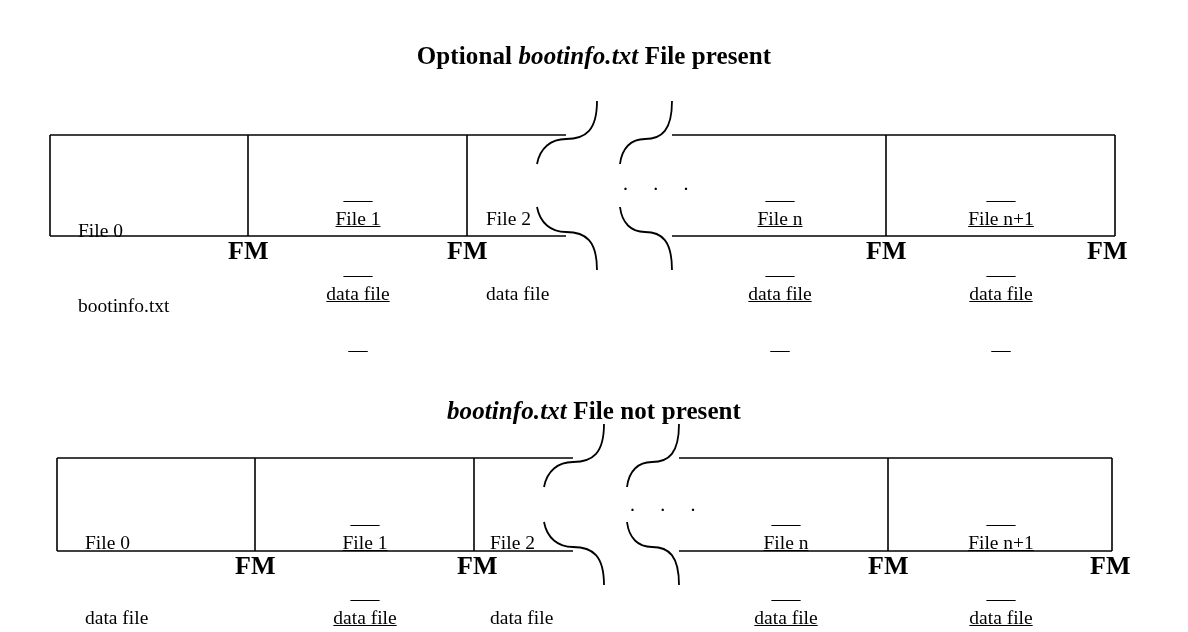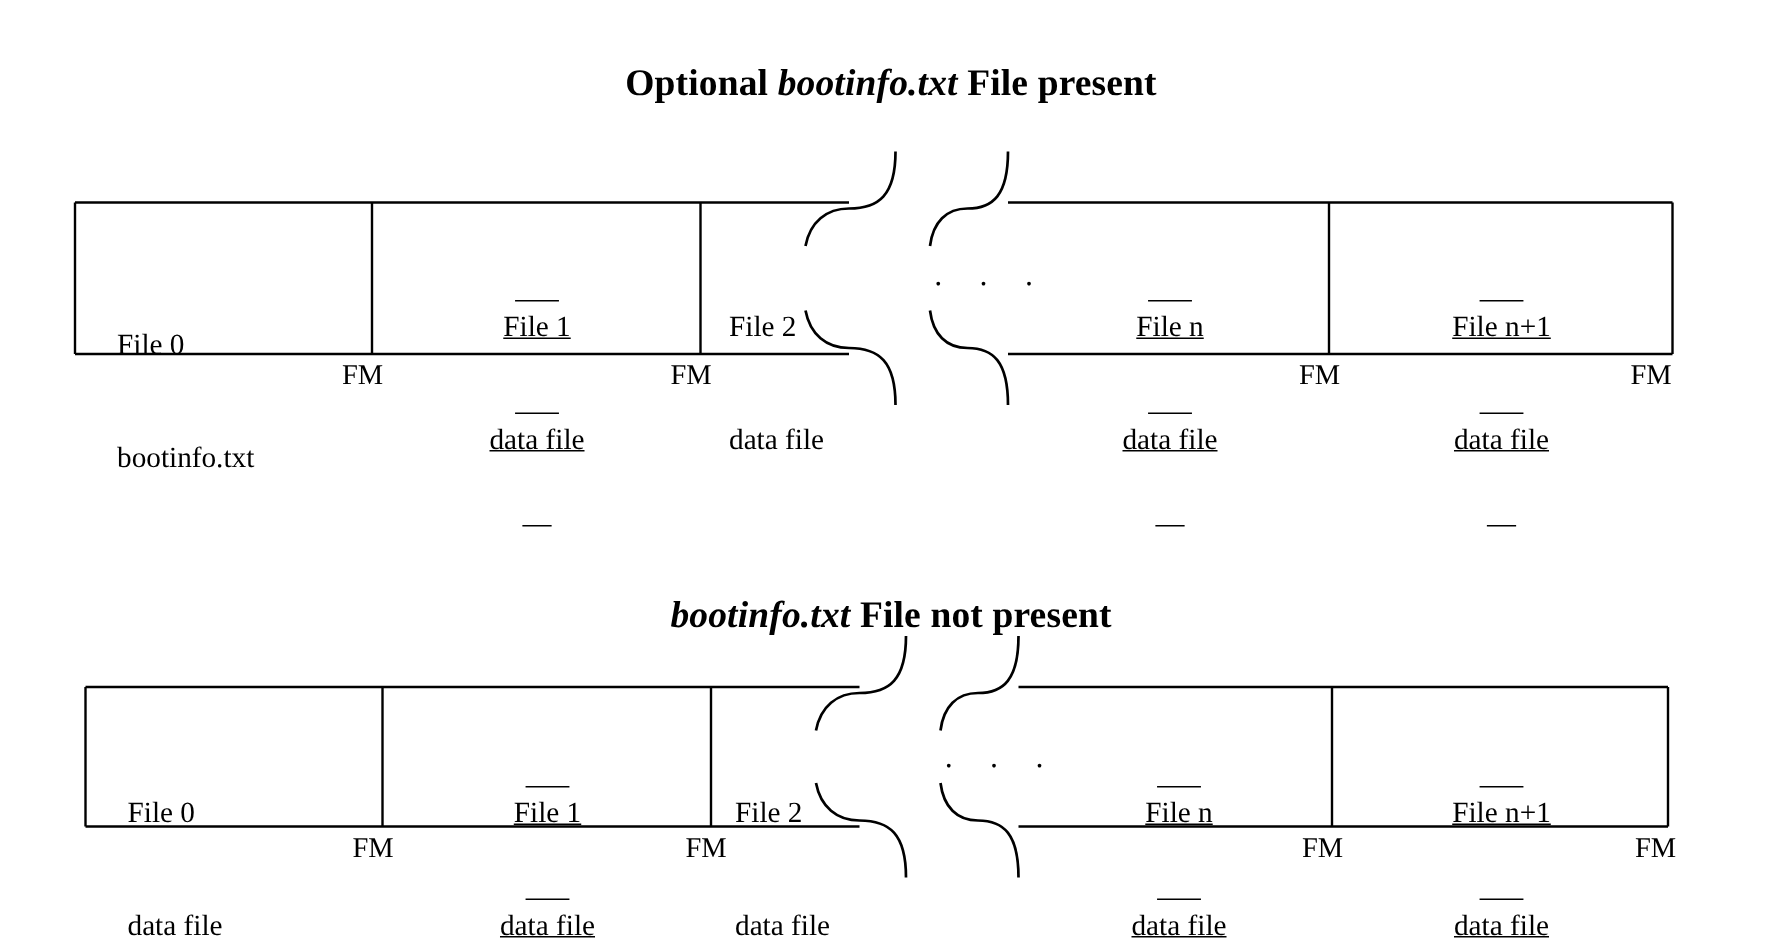--- a/index.html
+++ b/index.html
@@ -57,23 +57,24 @@
     line-height: 25px;
     white-space: pre;
   }
   .cell-label .l1 { display: block; }
   .cell-label .l2 { display: block; }
   .cell-label.center { text-align: center; text-decoration: underline; }
   .cell-label.left { text-align: left; }
 
   .fm-label {
     position: absolute;
-    font-size: 19px;
+    font-size: 26px;
     line-height: 20px;
     white-space: pre;
+    font-weight: bold;
   }
 
   .dots {
     position: absolute;
     font-size: 21px;
     letter-spacing: 9px;
     line-height: 10px;
     white-space: pre;
     color: #000;
   }

